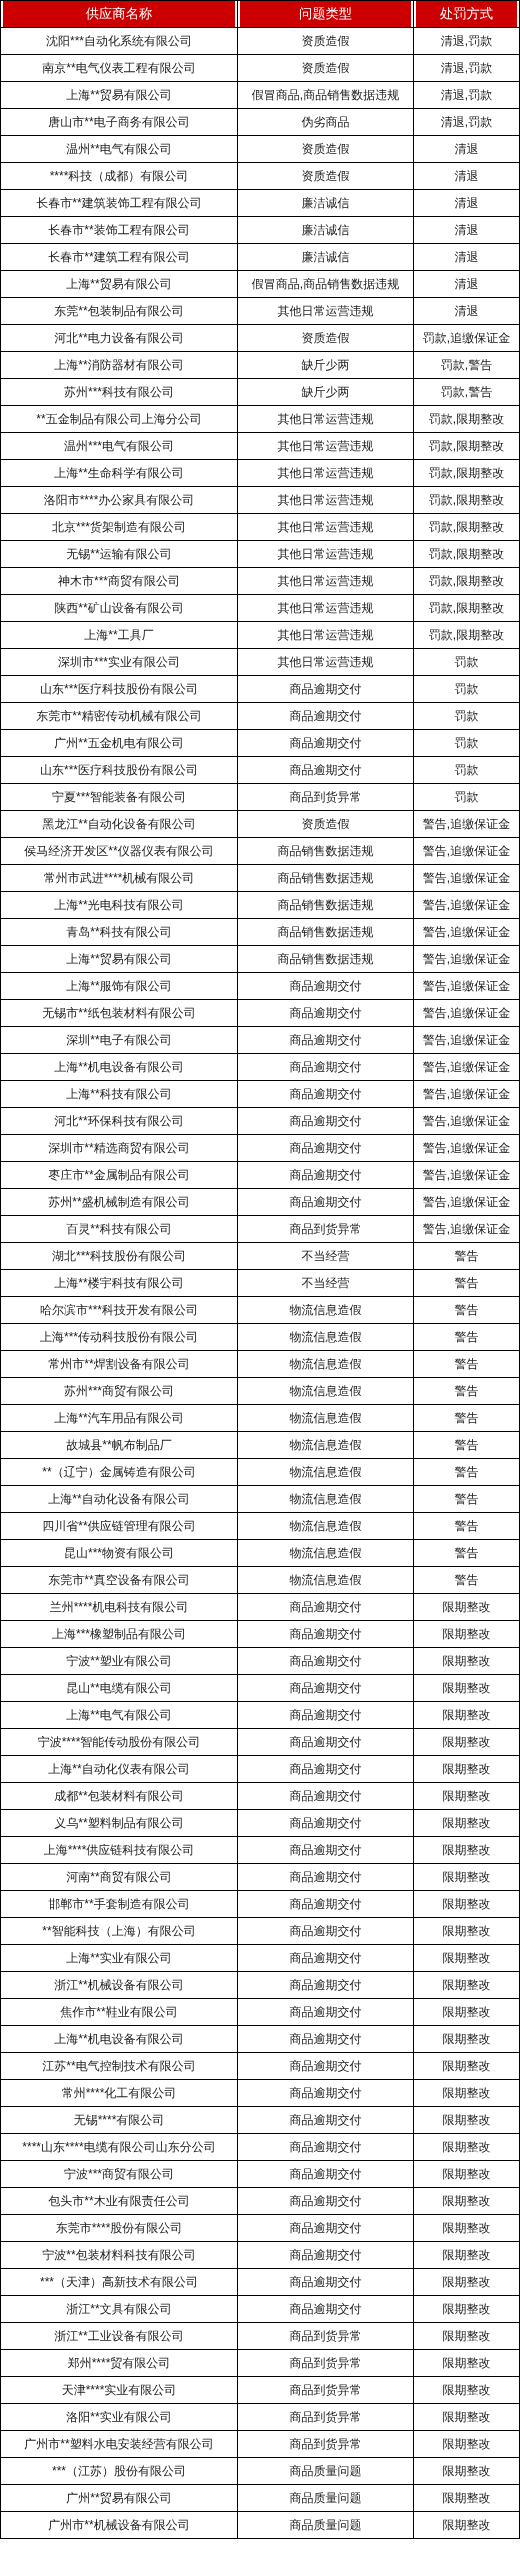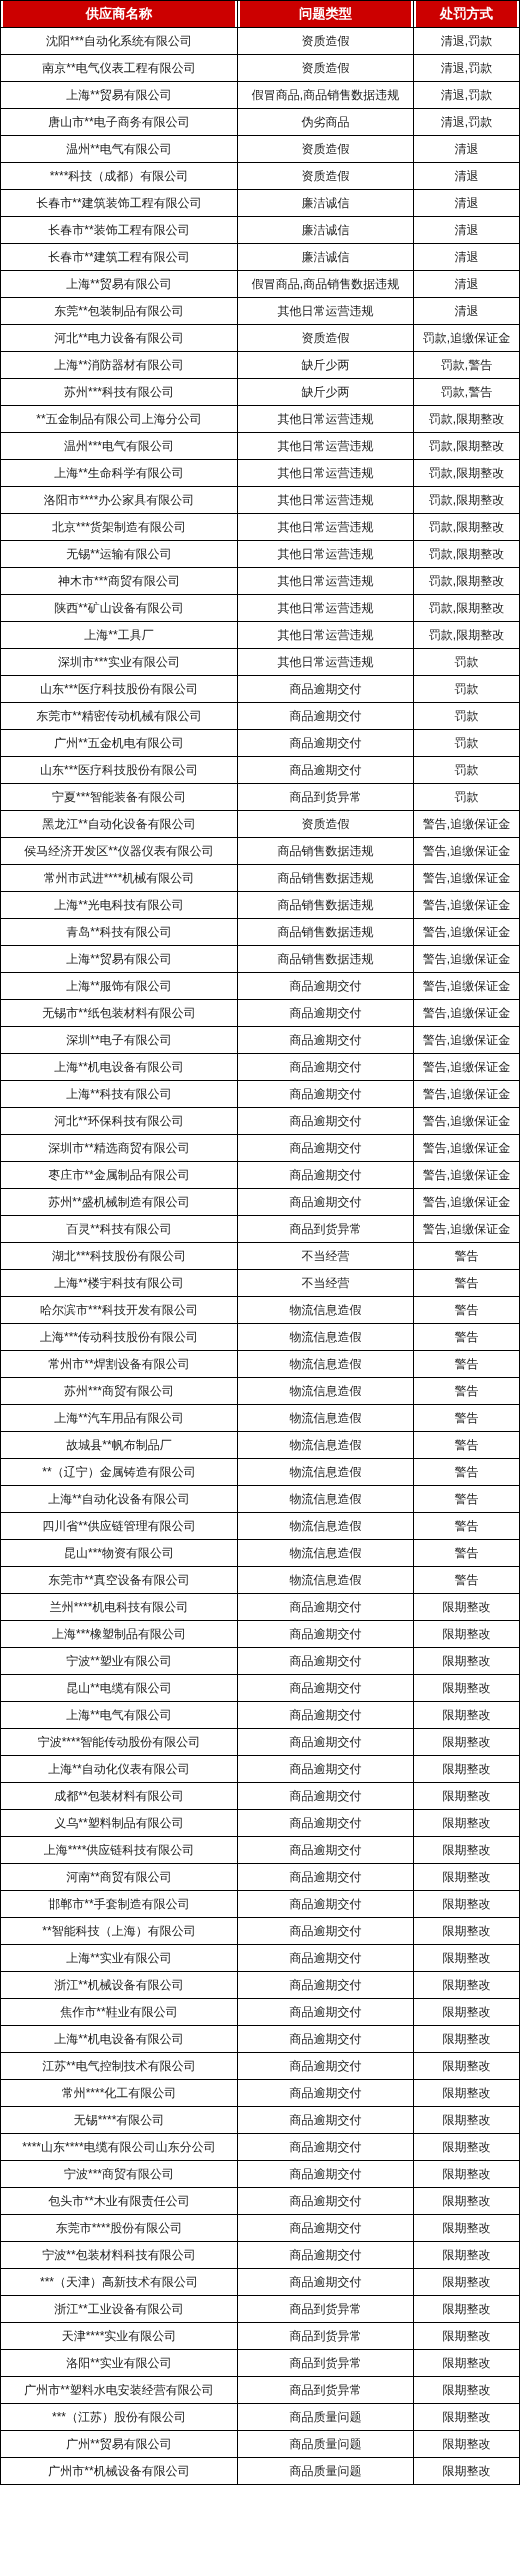--- a/index.html
+++ b/index.html
@@ -23,21 +23,21 @@
     text-align: center;
     vertical-align: middle;
     overflow: hidden;
     white-space: nowrap;
   }
   table.penalty-table th {
     height: 26px;
     padding: 0 1.6px;
     background: #ffffff;
     font-size: 13.3px;
-    font-weight: bold;
+    font-weight: normal;
   }
   .header-fill {
     height: 100%;
     display: flex;
     align-items: center;
     justify-content: center;
     background: #cc0000;
     color: #ffffff;
   }
   table.penalty-table td {
@@ -486,21 +486,31 @@
           <td>宁波**包装材料科技有限公司</td>
           <td>商品逾期交付</td>
           <td>限期整改</td>
         </tr>
         <tr>
           <td>***（天津）高新技术有限公司</td>
           <td>商品逾期交付</td>
           <td>限期整改</td>
         </tr>
         <tr>
+          <td>浙江**文具有限公司</td>
+          <td>商品逾期交付</td>
+          <td>限期整改</td>
+        </tr>
+        <tr>
           <td>浙江**工业设备有限公司</td>
+          <td>商品到货异常</td>
+          <td>限期整改</td>
+        </tr>
+        <tr>
+          <td>郑州****贸有限公司</td>
           <td>商品到货异常</td>
           <td>限期整改</td>
         </tr>
         <tr>
           <td>天津****实业有限公司</td>
           <td>商品到货异常</td>
           <td>限期整改</td>
         </tr>
         <tr>
           <td>洛阳**实业有限公司</td>

